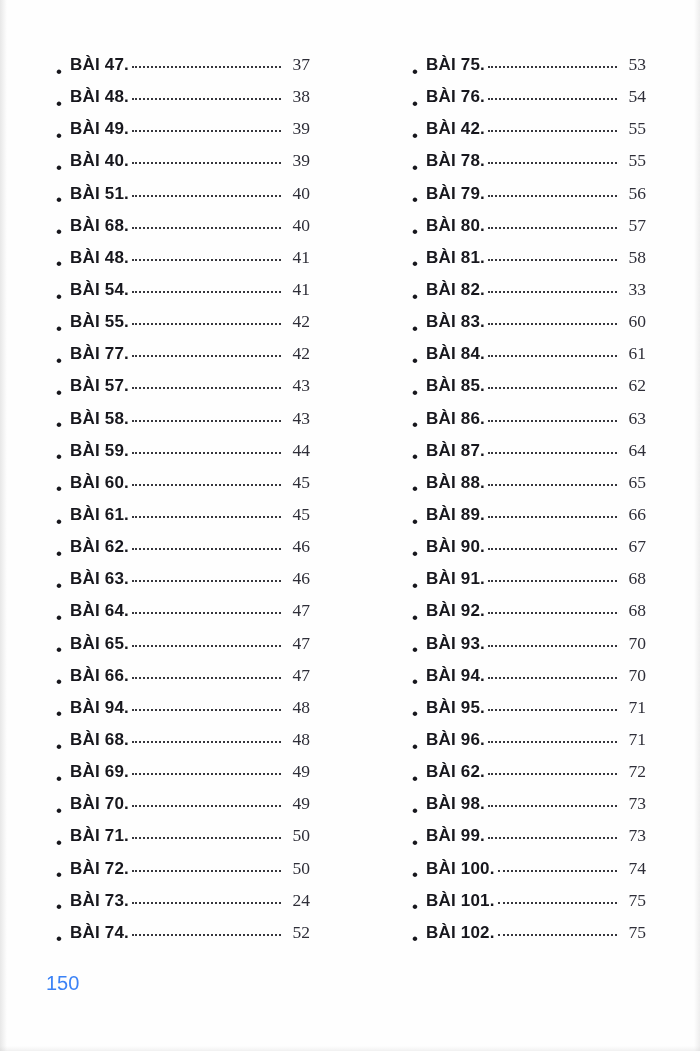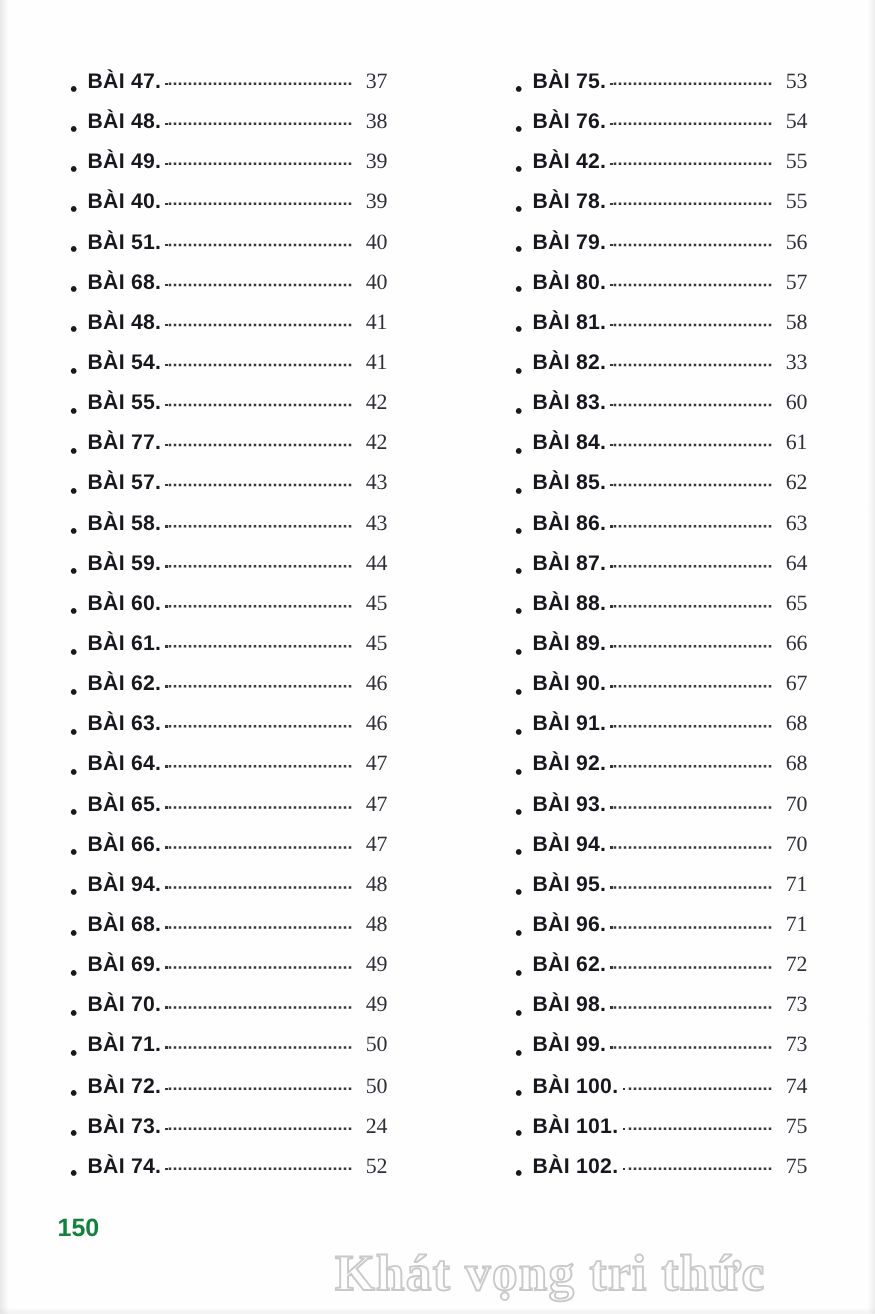--- a/index.html
+++ b/index.html
@@ -68,23 +68,23 @@
     font-size: 17.5px;
     color: #2e2e38;
     min-width: 24px;
     text-align: right;
     white-space: nowrap;
   }
   .folio {
     position: absolute;
     left: 46px;
     top: 972px;
-    font-weight: bold;
+    font-weight: normal;
     font-size: 20px;
-    color: #15803d;
+    color: #3b82f6;
     z-index: 2;
   }
   .watermark {
     position: absolute;
     z-index: 1;
     color: transparent;
     line-height: 1;
     white-space: nowrap;
     user-select: none;
   }
@@ -451,17 +451,16 @@
         <div class="toc-row">
           <span class="bullet">•</span>
           <span class="label">BÀI 102.</span>
           <span class="dots"></span>
           <span class="pagenum">75</span>
         </div>
       </div>
   </div>
 
 
-  <div class="watermark watermark-tagline">Khát vọng tri thức</div>
 
   <div class="folio">150</div>
 
 </div>
 
 </body></html>

